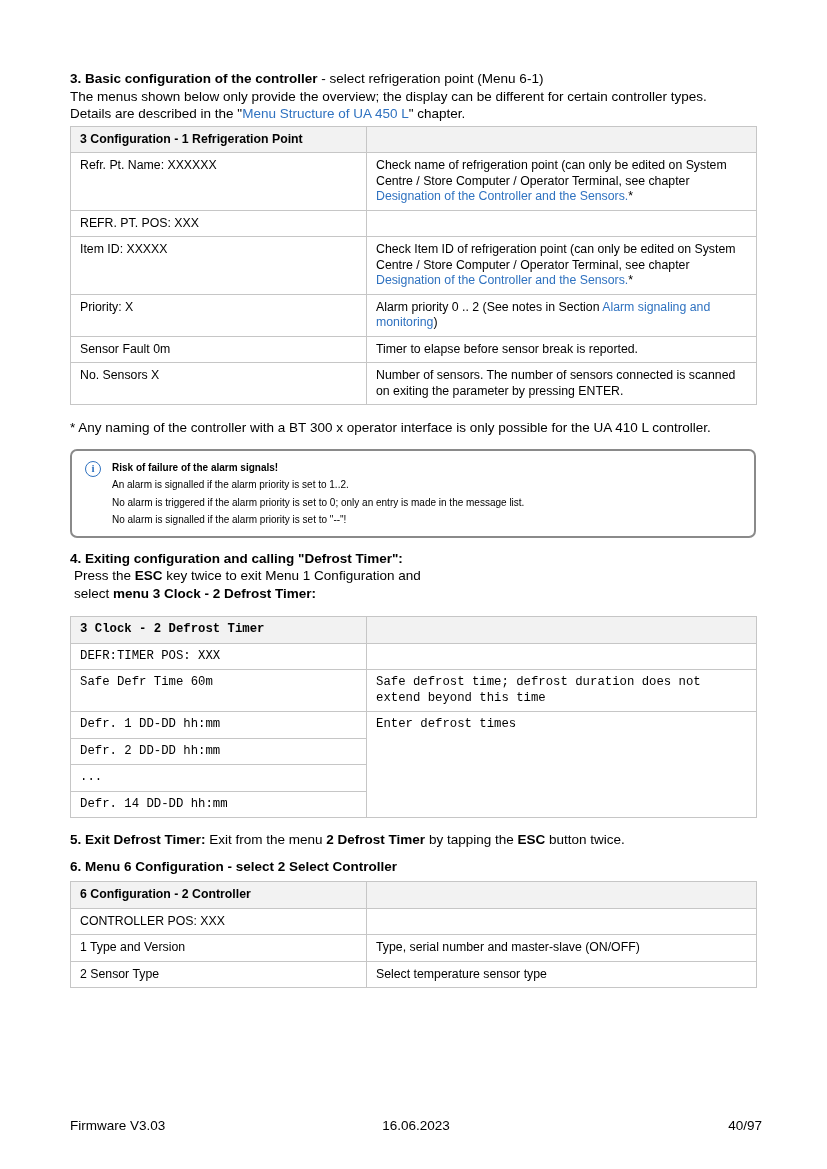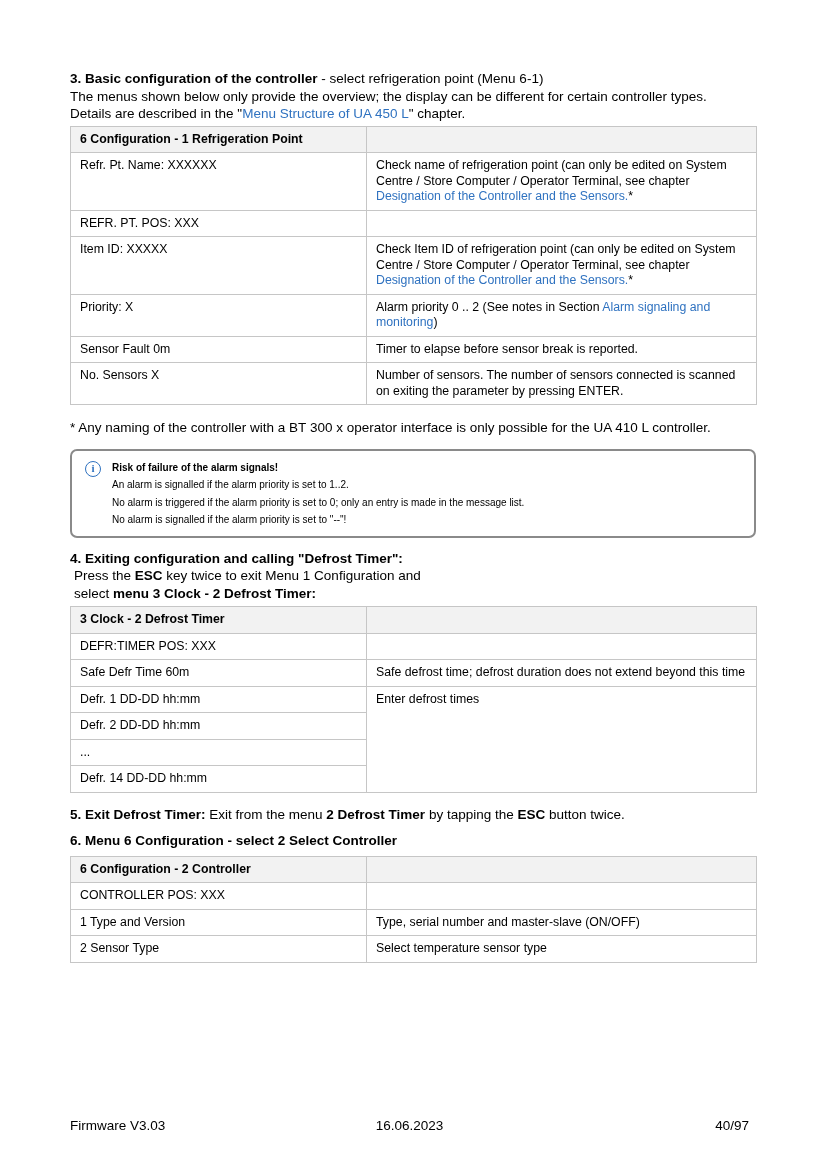--- a/index.html
+++ b/index.html
@@ -48,24 +48,24 @@
     text-align:center; line-height:13px;
     font-family:"Liberation Serif", serif;
   }
   .infobox .content { font-size:10px; line-height:17.5px; }
 
   .step4 { margin-top:12px; }
   .step4 .cont { padding-left:4px; }
   .mt-s5 { margin-top:13px; }
   .mt-s6 { margin-top:9px; }
   .tbl3 { margin-top:6px; }
-  .tbl2 { margin-top:4px; }
+  .tbl2 { margin-top:14px;font-family:Liberation Mono, monospace; }
 
   .footer {
-    position:absolute; left:70px; right:78px; top:1118px;
+    position:absolute; left:70px; right:65px; top:1118px;
     display:flex; font-size:13.5px;
   }
   .footer .fl { flex:1; text-align:left; }
   .footer .fc { flex:1; text-align:center; }
   .footer .fr { flex:1; text-align:right; }
 </style>
 </head>
 <body>
 
 <div class="page">
@@ -77,21 +77,21 @@
     <div><span>Details are described in the "</span><a class="doclink">Menu Structure of UA 450 L</a><span>" chapter.</span></div>
   </div>
 
   <table class="tbl">
     <colgroup>
         <col class="c1">
         <col class="c2">
       </colgroup>
     <tbody>
         <tr>
-      <th>6 Configuration - 1 Refrigeration Point</th>
+      <th>3 Configuration - 1 Refrigeration Point</th>
       <th></th>
     </tr>
     <tr>
       <td>Refr. Pt. Name: XXXXXX</td>
       <td><span>Check name of refrigeration point (can only be edited on System Centre / Store Computer / Operator Terminal, see chapter </span><a class="doclink">Designation of the Controller and the Sensors.</a><span>*</span></td>
     </tr>
     <tr>
       <td>REFR. PT. POS: XXX</td>
       <td></td>
     </tr>

